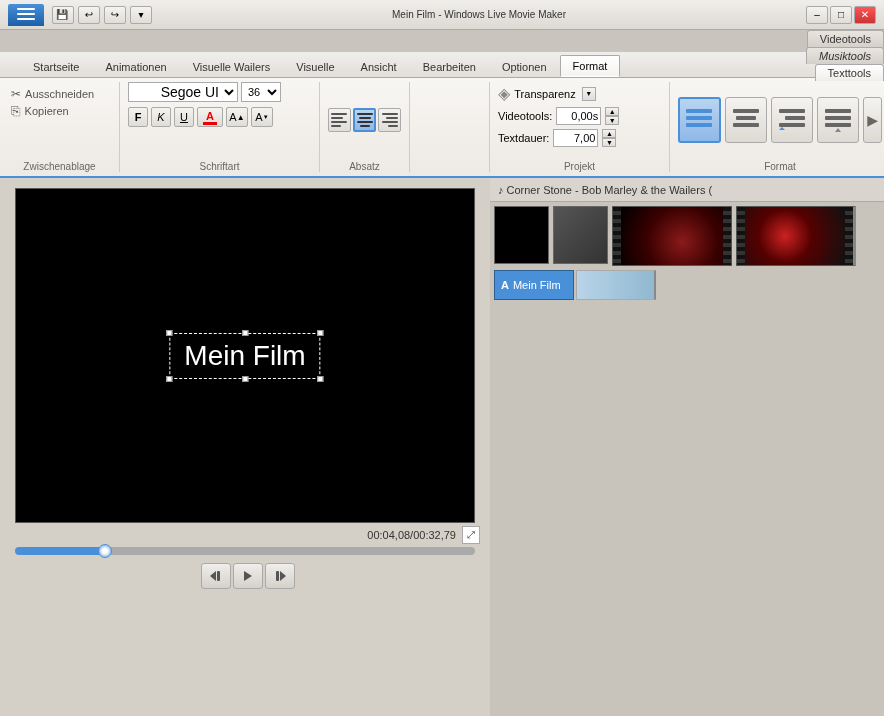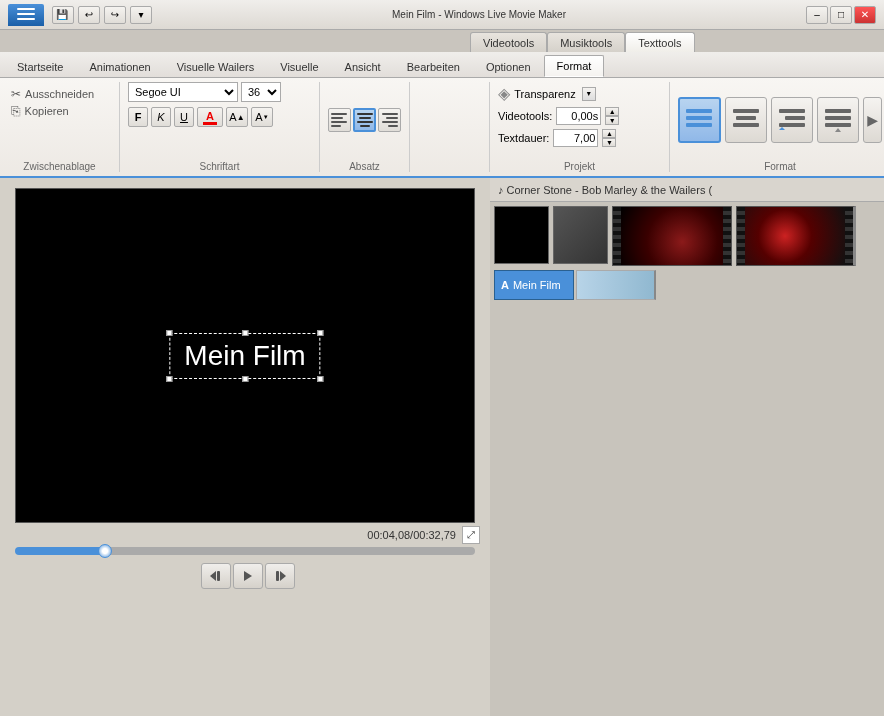--- a/index.html
+++ b/index.html
@@ -20,46 +20,47 @@
     .window-controls { display: flex; gap: 2px; }
     .win-btn { width: 22px; height: 18px; background: linear-gradient(to bottom, #f5f3f0, #e0ddd8); border: 1px solid #aaa; border-radius: 2px; display: flex; align-items: center; justify-content: center; font-size: 10px; cursor: pointer; }
 
     
     .tools-tabs {
       height: 22px;
       background: #c9c5be;
       display: flex;
       align-items: flex-end;
       padding-left: 470px;
+      flex-direction: column;
     }
     .tool-tab {
       padding: 2px 12px;
       height: 20px;
       font-size: 11px;
       cursor: pointer;
       border-top: 1px solid #aaa;
       border-left: 1px solid #aaa;
       border-right: 1px solid #aaa;
       border-radius: 3px 3px 0 0;
       background: linear-gradient(to bottom, #ddd9d3, #ccc8c2);
       color: #333;
       display: flex;
       align-items: center;
     }
     .tool-tab.videotools { background: linear-gradient(to bottom, #e8e4de, #d5d1ca); }
-    .tool-tab.musiktools { background: linear-gradient(to bottom, #e8e4de, #d5d1ca); }
+    .tool-tab.musiktools { background: linear-gradient(to bottom, #e8e4de, #d5d1ca); font-style: italic; }
     .tool-tab.texttools.active { background: linear-gradient(to bottom, #ffffff, #f0eee9); border-bottom: none; }
 
     
     .ribbon-tabs {
       height: 26px;
       background: linear-gradient(to bottom, #f0eeeb, #e2deda);
       display: flex;
       align-items: flex-end;
-      padding-left: 4px;
+      padding-left: 20px;
       border-bottom: 1px solid #aaa;
     }
     .ribbon-tab {
       padding: 3px 12px;
       height: 22px;
       font-size: 11px;
       cursor: pointer;
       border: 1px solid transparent;
       border-bottom: none;
       border-radius: 2px 2px 0 0;
@@ -122,22 +123,22 @@
       flex-direction: column;
       align-items: center;
       cursor: pointer;
       padding: 4px 6px;
       border-radius: 3px;
     }
     .einfuegen-icon { width: 32px; height: 32px; border: 2px solid #4a90d9; background: white; display: flex; align-items: center; justify-content: center; border-radius: 2px; margin-bottom: 2px; }
     .clip-btn { display: flex; align-items: center; gap: 4px; padding: 1px 3px; cursor: pointer; font-size: 11px; color: #555; border-radius: 2px; }
     .font-row { display: flex; align-items: center; gap: 3px; margin-bottom: 3px; }
     .font-select {
-      height: 20px; font-size: 11px; border: 1px solid #aaa;
-      background: white; padding: 0 2px; width: 110px; cursor: pointer;
+      height: 20px; font-size: 14px; border: 1px solid #aaa;
+      background: white; padding: 0 2px; width: 110px; cursor: pointer; text-align: right;
     }
     .font-size-select {
       height: 20px; font-size: 11px; border: 1px solid #aaa;
       background: white; padding: 0 2px; width: 40px; cursor: pointer;
     }
     .font-btn { width: 20px; height: 20px; background: linear-gradient(to bottom, #f5f3f0, #e0ddd8); border: 1px solid #aaa; border-radius: 2px; cursor: pointer; font-size: 11px; display: flex; align-items: center; justify-content: center; }
     .font-btn.bold { font-weight: bold; }
     .font-btn.italic { font-style: italic; }
     .align-btn { width: 24px; height: 24px; background: linear-gradient(to bottom, #f5f3f0, #e0ddd8); border: 1px solid #aaa; border-radius: 2px; cursor: pointer; display: flex; align-items: center; justify-content: center; font-size: 12px; }
     .anpass-row { display: flex; align-items: center; gap: 4px; margin-bottom: 3px; font-size: 11px; }

